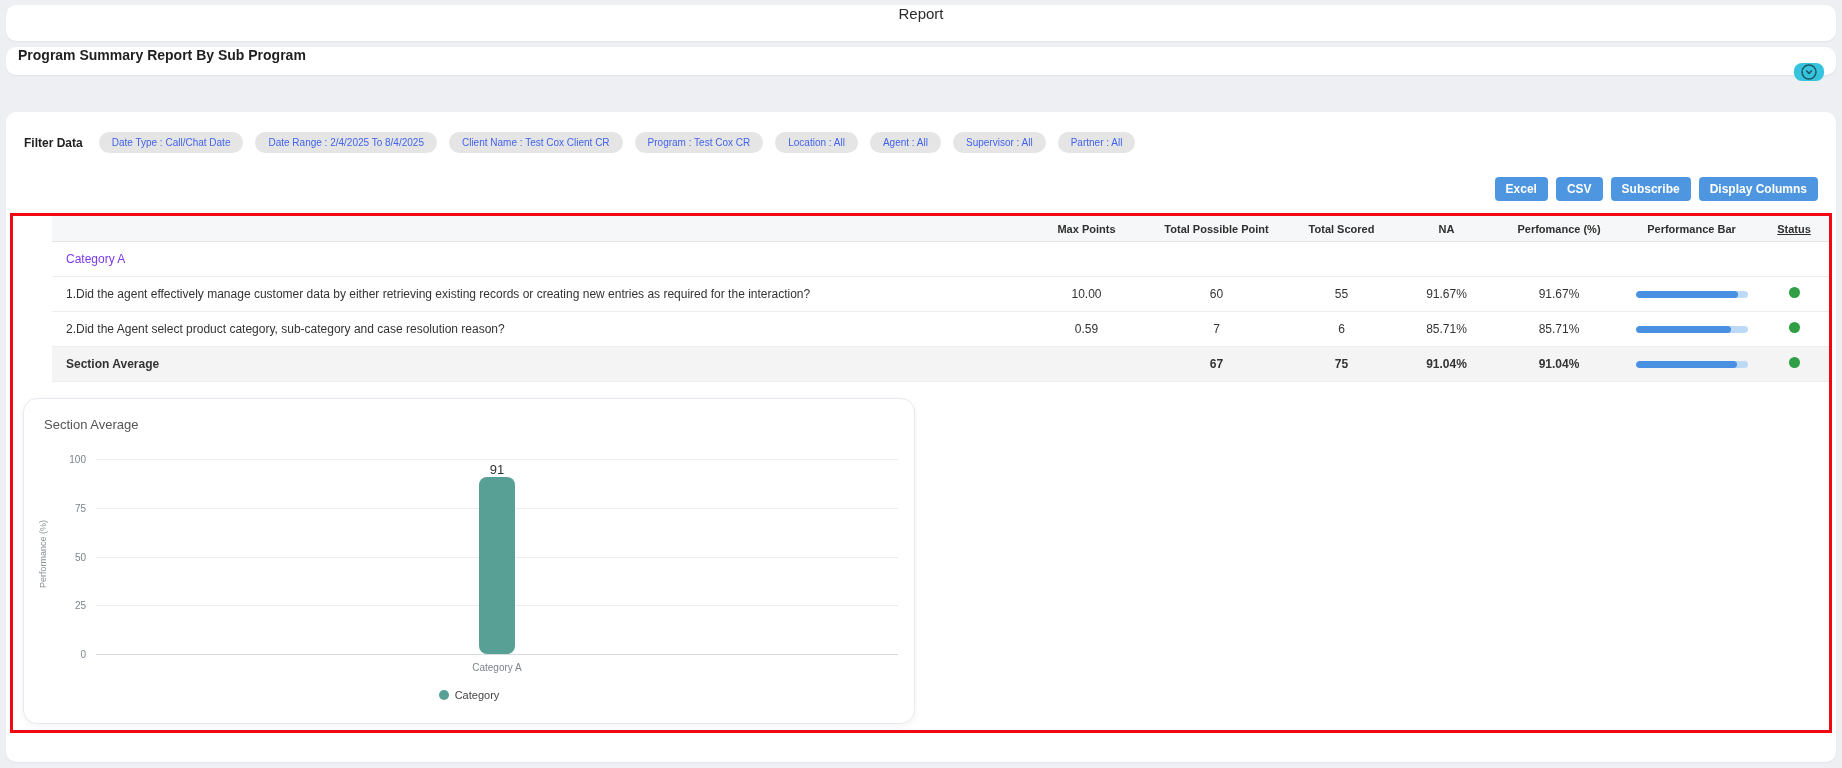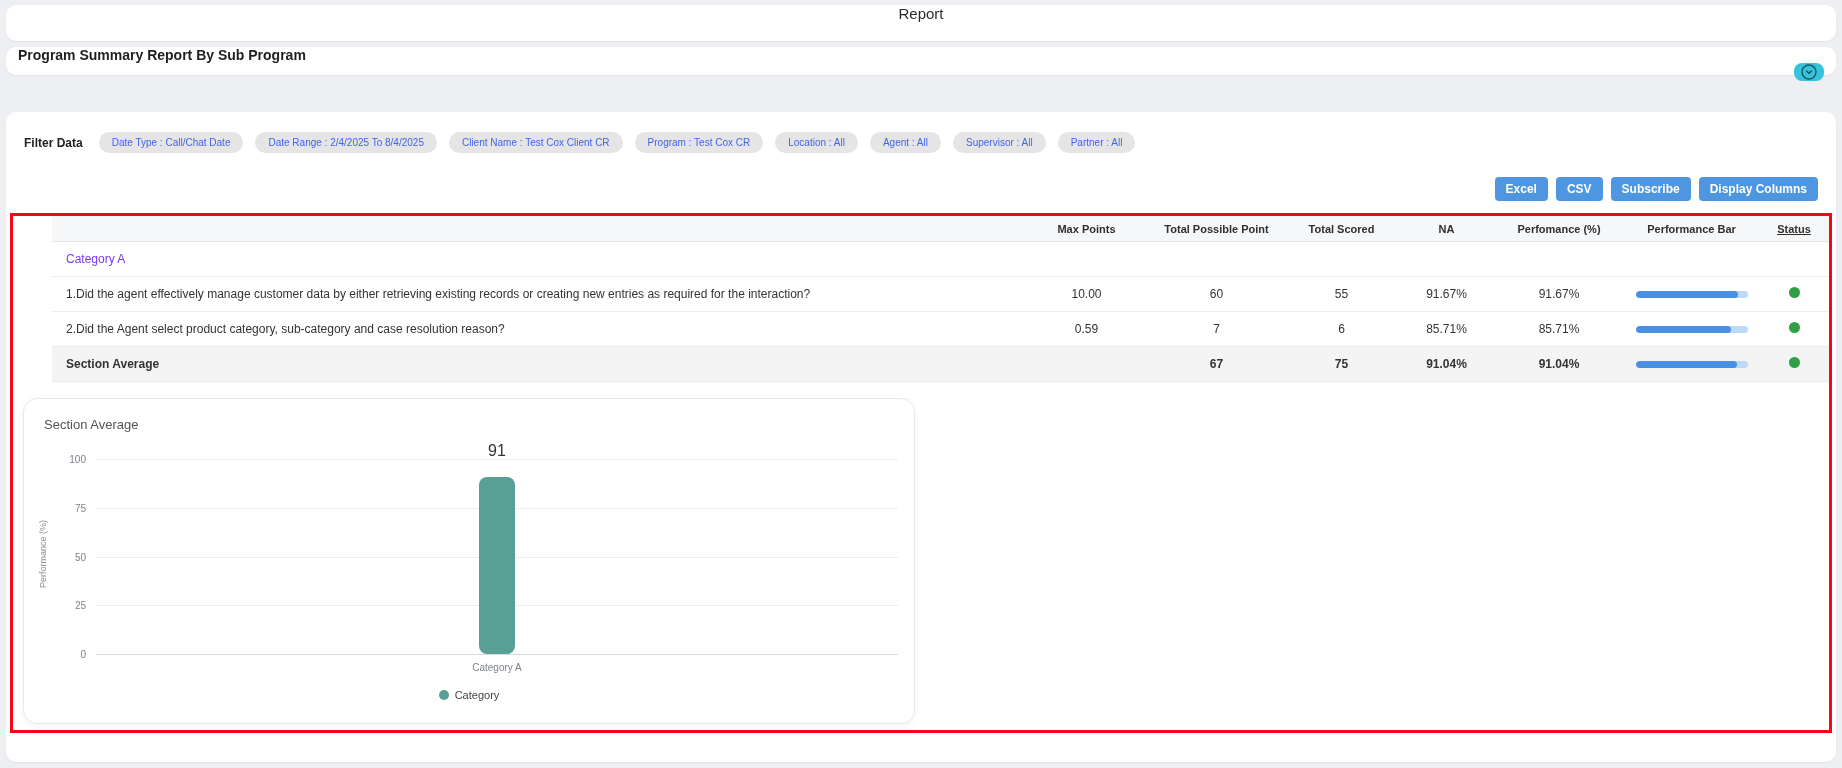--- a/index.html
+++ b/index.html
@@ -47,21 +47,21 @@
   
   .chart-card { position:relative; margin:16px 0 0 10px; width:892px; height:326px; background:#fff; border:1px solid #e7e9f0; border-radius:14px; box-shadow:0 2px 6px rgba(30,40,60,.05); }
   .chart-title { position:absolute; left:20px; top:18px; font-size:13px; color:#555; }
   .y-axis-title { position:absolute; left:-36px; top:150px; width:110px; transform:rotate(-90deg); transform-origin:center; font-size:9px; color:#8a8f98; text-align:center; }
   .plot { position:absolute; left:72px; top:60px; width:802px; height:195px; }
   .gridline { position:absolute; left:0; width:100%; height:1px; background:#ebedf1; }
   .gridline.zero { background:#d7dadf; }
   .ytick { position:absolute; right:100%; margin-right:10px; transform:translateY(-50%); font-size:10px; color:#7d828c; }
   .chart-bar-wrap { position:absolute; left:0; bottom:0; width:100%; height:100%; display:flex; align-items:flex-end; justify-content:center; }
   .chart-bar { width:36px; background:#58a095; border-radius:8px; position:relative; }
-  .bar-value { position:absolute; bottom:100%; left:50%; transform:translateX(-50%); margin-bottom:17px; font-size:16px; color:#333; }
+  .bar-value { position:absolute; bottom:100%; left:50%; transform:translateX(-50%); margin-bottom:0; font-size:13px; color:#333; }
   .x-label { position:absolute; top:263px; left:72px; width:802px; text-align:center; font-size:10px; color:#7d828c; }
   .legend { position:absolute; top:290px; left:0; width:100%; display:flex; justify-content:center; align-items:center; gap:6px; cursor:pointer; }
   .legend-dot { width:10px; height:10px; border-radius:50%; background:#58a095; }
   .legend-text { font-size:11px; color:#444; }
 
   svg { display:block; }
 </style>
 </head>
 <body>
 

